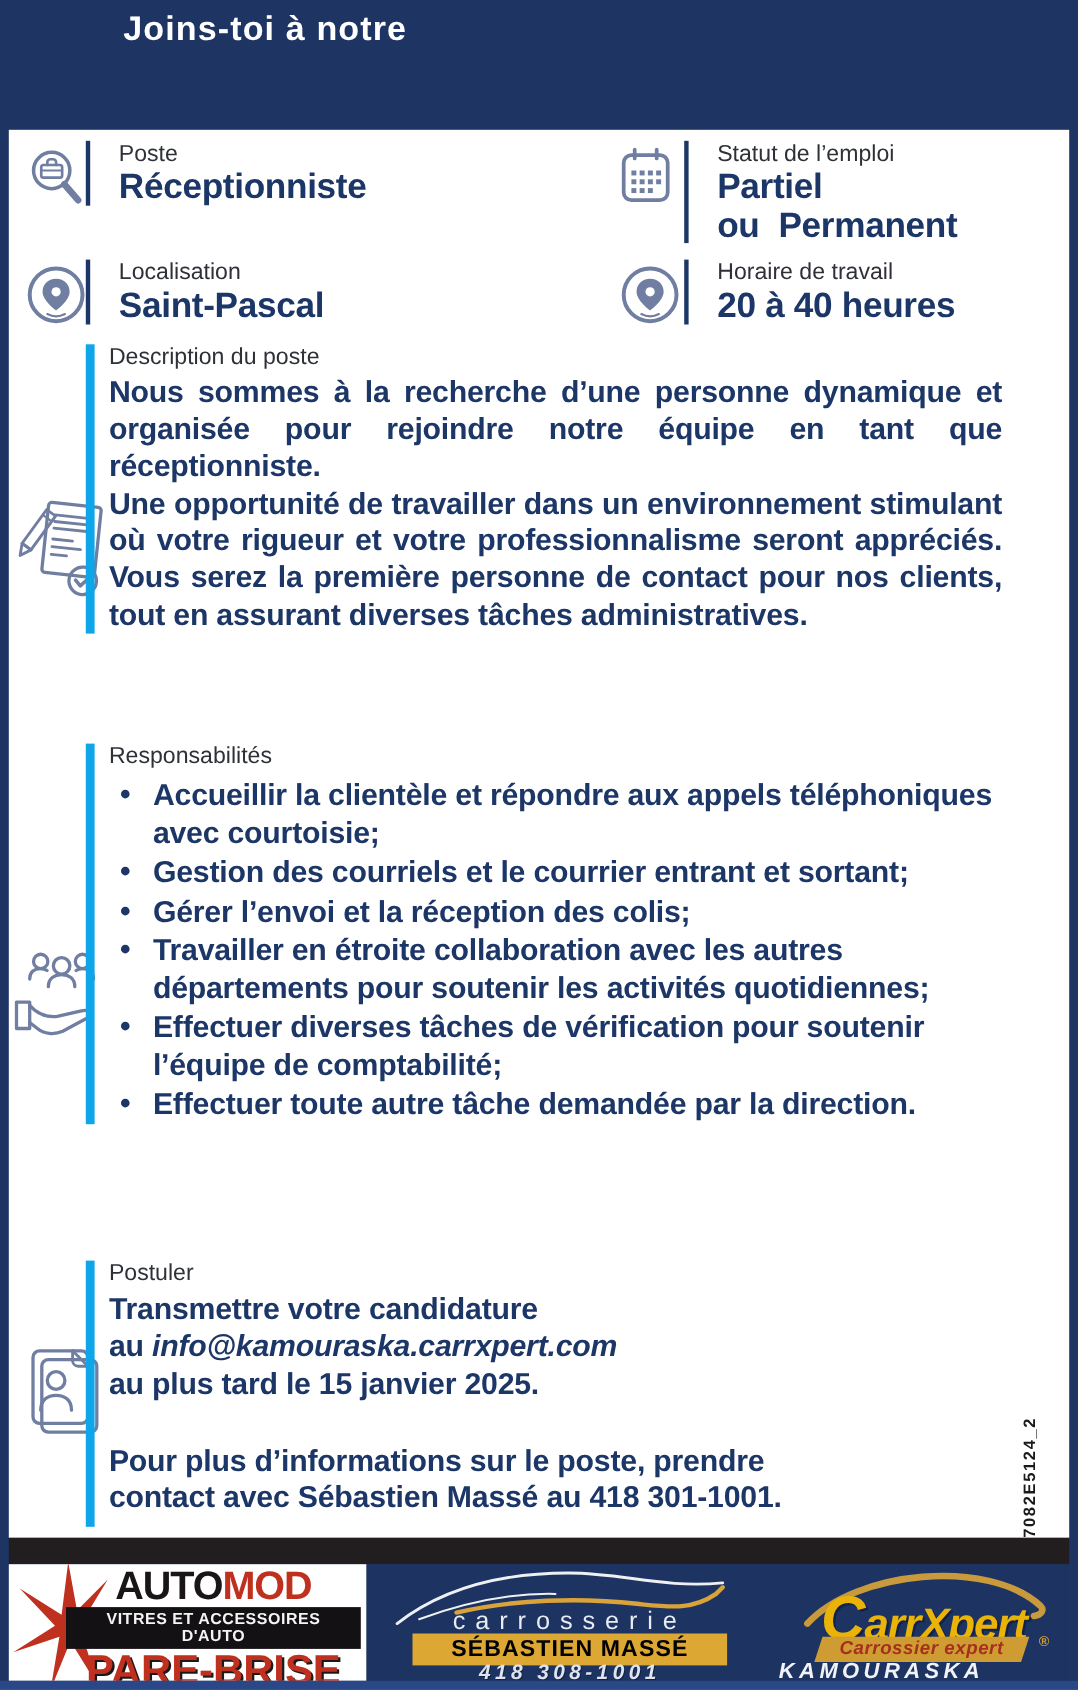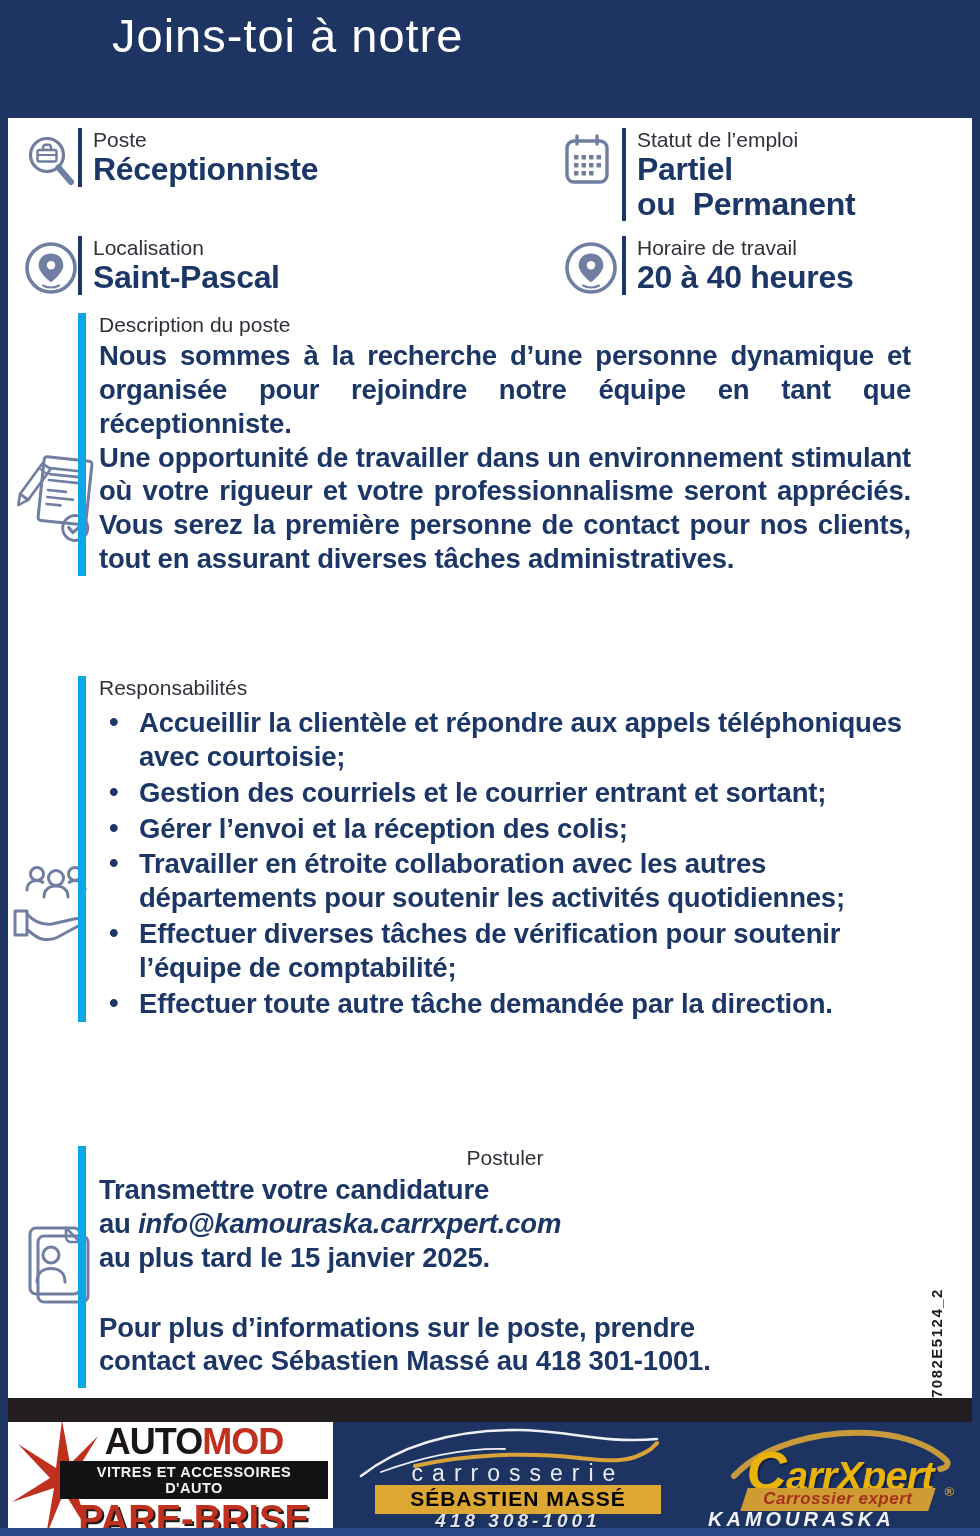--- a/index.html
+++ b/index.html
@@ -1,26 +1,26 @@
 <!DOCTYPE html>
 <html lang="fr"><head>
 <meta charset="utf-8">
 <style>
   html,body{margin:0;padding:0;background:#444;}
   .page{position:relative;width:980px;height:1536px;background:#1e3462;overflow:hidden;
         font-family:"Liberation Sans",sans-serif;}
   
   .header{position:absolute;left:0;top:0;width:980px;height:118px;background:#1e3462;}
-  .title1{position:absolute;left:112px;top:8px;font-size:47px;font-weight:400;color:#ffffff;letter-spacing:1px;}
+  .title1{position:absolute;left:112px;top:8px;font-size:31px;font-weight:700;color:#ffffff;letter-spacing:1px;}
   .title2{position:absolute;left:543px;top:38px;font-size:57px;font-weight:700;color:#9c9c97;letter-spacing:1px;}
   
   .sheet{position:absolute;left:8px;top:118px;width:964px;height:1280px;background:#ffffff;}
   
   .card{position:absolute;display:flex;align-items:flex-start;}
-  .card .txt{border-left:4px solid #1c3767;padding-left:11px;}
+  .card .txt{border-left:4px solid #1c3767;padding-left:26px;}
   .lbl{font-size:21px;font-weight:400;color:#2f3138;line-height:1.15;}
   .val{font-size:32px;font-weight:700;color:#1c3767;line-height:1.08;letter-spacing:-0.3px;}
   .val.pre{white-space:pre;}
   .icon{position:absolute;}
   
   .section{position:absolute;border-left:8px solid #0ea5e9;padding-left:13px;}
   .sec-body{font-size:27.5px;font-weight:700;color:#1c3767;line-height:1.23;letter-spacing:-0.2px;}
   .just{text-align:justify;}
   .sec-body p{margin:0;}
   ul.resp{margin:6px 0 0 0;padding:0 0 0 40px;}
@@ -206,21 +206,21 @@
     <svg width="84" height="104" viewBox="0 0 84 104">
       <rect class="st" x="18" y="18" width="50" height="66" rx="6" stroke-width="3"></rect>
       <rect class="st" x="10" y="10" width="50" height="66" rx="6" fill="#fff" stroke-width="3"></rect>
       <path class="st" d="M46,10 l14,14" stroke-width="2.6"></path>
       <path class="st" d="M46,10 v9 a5,5 0 0 0 5,5 h9" stroke-width="2.6"></path>
       <circle class="st" cx="31" cy="37" r="8" stroke-width="3"></circle>
       <path class="st" d="M17,64 c0,-9.5 6.5,-13.5 14,-13.5 s14,4 14,13.5" stroke-width="3"></path>
     </svg>
   </span>
   <div class="section" style="left:78px;top:1146px;width:812px;min-height:242px;">
-    <div class="lbl" style="margin-bottom:3px;text-align:center;">Postuler</div>
+    <div class="lbl" style="margin-bottom:3px;">Postuler</div>
     <div class="sec-body">
       <p class="apply-line">Transmettre votre candidature</p>
       <p class="apply-line"><span>au </span><span class="em">info@kamouraska.carrxpert.com</span></p>
       <p class="apply-line"><span>au plus tard le </span><span>15 janvier 2025.</span></p>
       <div class="gap"></div>
       <p class="apply-line">Pour plus d’informations sur le poste, prendre</p>
       <p class="apply-line">contact avec Sébastien Massé au 418 301-1001.</p>
     </div>
   </div>
 

